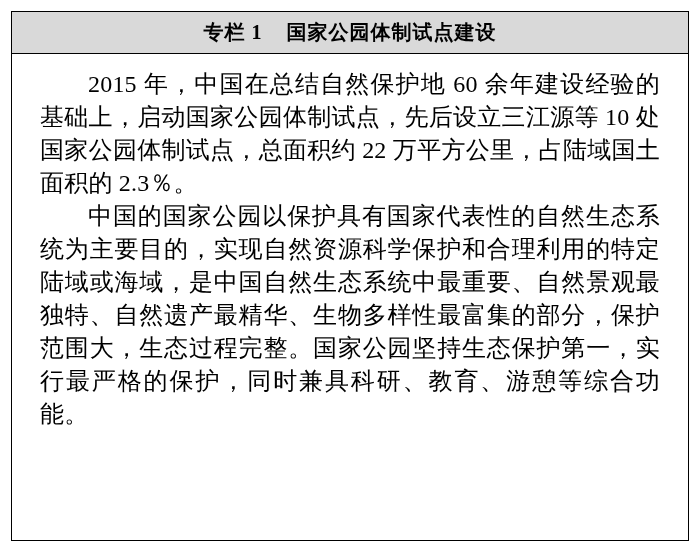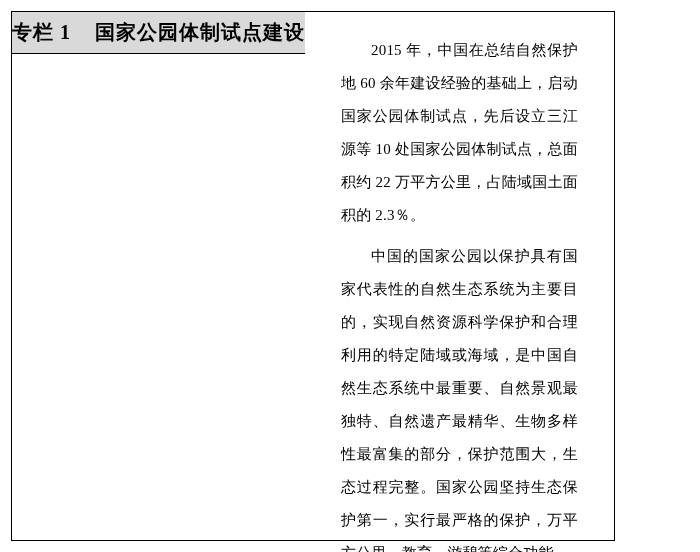--- a/index.html
+++ b/index.html
@@ -14,26 +14,26 @@
   }
   .doc-box {
     box-sizing: border-box;
     width: 700px;
     height: 552px;
     padding: 11px 11px 11px 11px;
     background: #ffffff;
   }
   .panel {
     box-sizing: border-box;
-    width: 604px;
+    width: 678px;
     height: 530px;
     border: 1px solid #000000;
     background: #ffffff;
     display: flex;
-    flex-direction: row;
+    flex-direction: column;
   }
   .panel-header {
     box-sizing: border-box;
     height: 42px;
     background: #d9d9d9;
     border-bottom: 1px solid #000000;
     display: flex;
     align-items: center;
     justify-content: center;
   }
@@ -44,36 +44,36 @@
     color: #000000;
     white-space: pre;
   }
   .panel-body {
     box-sizing: border-box;
     flex: 1;
     padding: 14px 28px 10px 28px;
     background: #ffffff;
   }
   .para {
-    font-size: 15px;
+    font-size: 24px;
     line-height: 33px;
     color: #000000;
     text-indent: 2em;
     text-align: justify;
     text-justify: inter-ideograph;
-    margin: 8px;
+    margin: 0;
     letter-spacing: 0.2px;
   }
 </style>
 </head>
 <body>
 
 <div class="doc-box">
   <div class="panel">
     <div class="panel-header">
       <div class="panel-title">专栏 1    国家公园体制试点建设</div>
     </div>
     <div class="panel-body">
       <p class="para">2015 年，中国在总结自然保护地 60 余年建设经验的基础上，启动国家公园体制试点，先后设立三江源等 10 处国家公园体制试点，总面积约 22 万平方公里，占陆域国土面积的 2.3％。</p>
-      <p class="para">中国的国家公园以保护具有国家代表性的自然生态系统为主要目的，实现自然资源科学保护和合理利用的特定陆域或海域，是中国自然生态系统中最重要、自然景观最独特、自然遗产最精华、生物多样性最富集的部分，保护范围大，生态过程完整。国家公园坚持生态保护第一，实行最严格的保护，万平方公里、教育、游憩等综合功能。</p>
+      <p class="para">中国的国家公园以保护具有国家代表性的自然生态系统为主要目的，实现自然资源科学保护和合理利用的特定陆域或海域，是中国自然生态系统中最重要、自然景观最独特、自然遗产最精华、生物多样性最富集的部分，保护范围大，生态过程完整。国家公园坚持生态保护第一，实行最严格的保护，同时兼具科研、教育、游憩等综合功能。</p>
     </div>
   </div>
 </div>
 
 </body></html>

